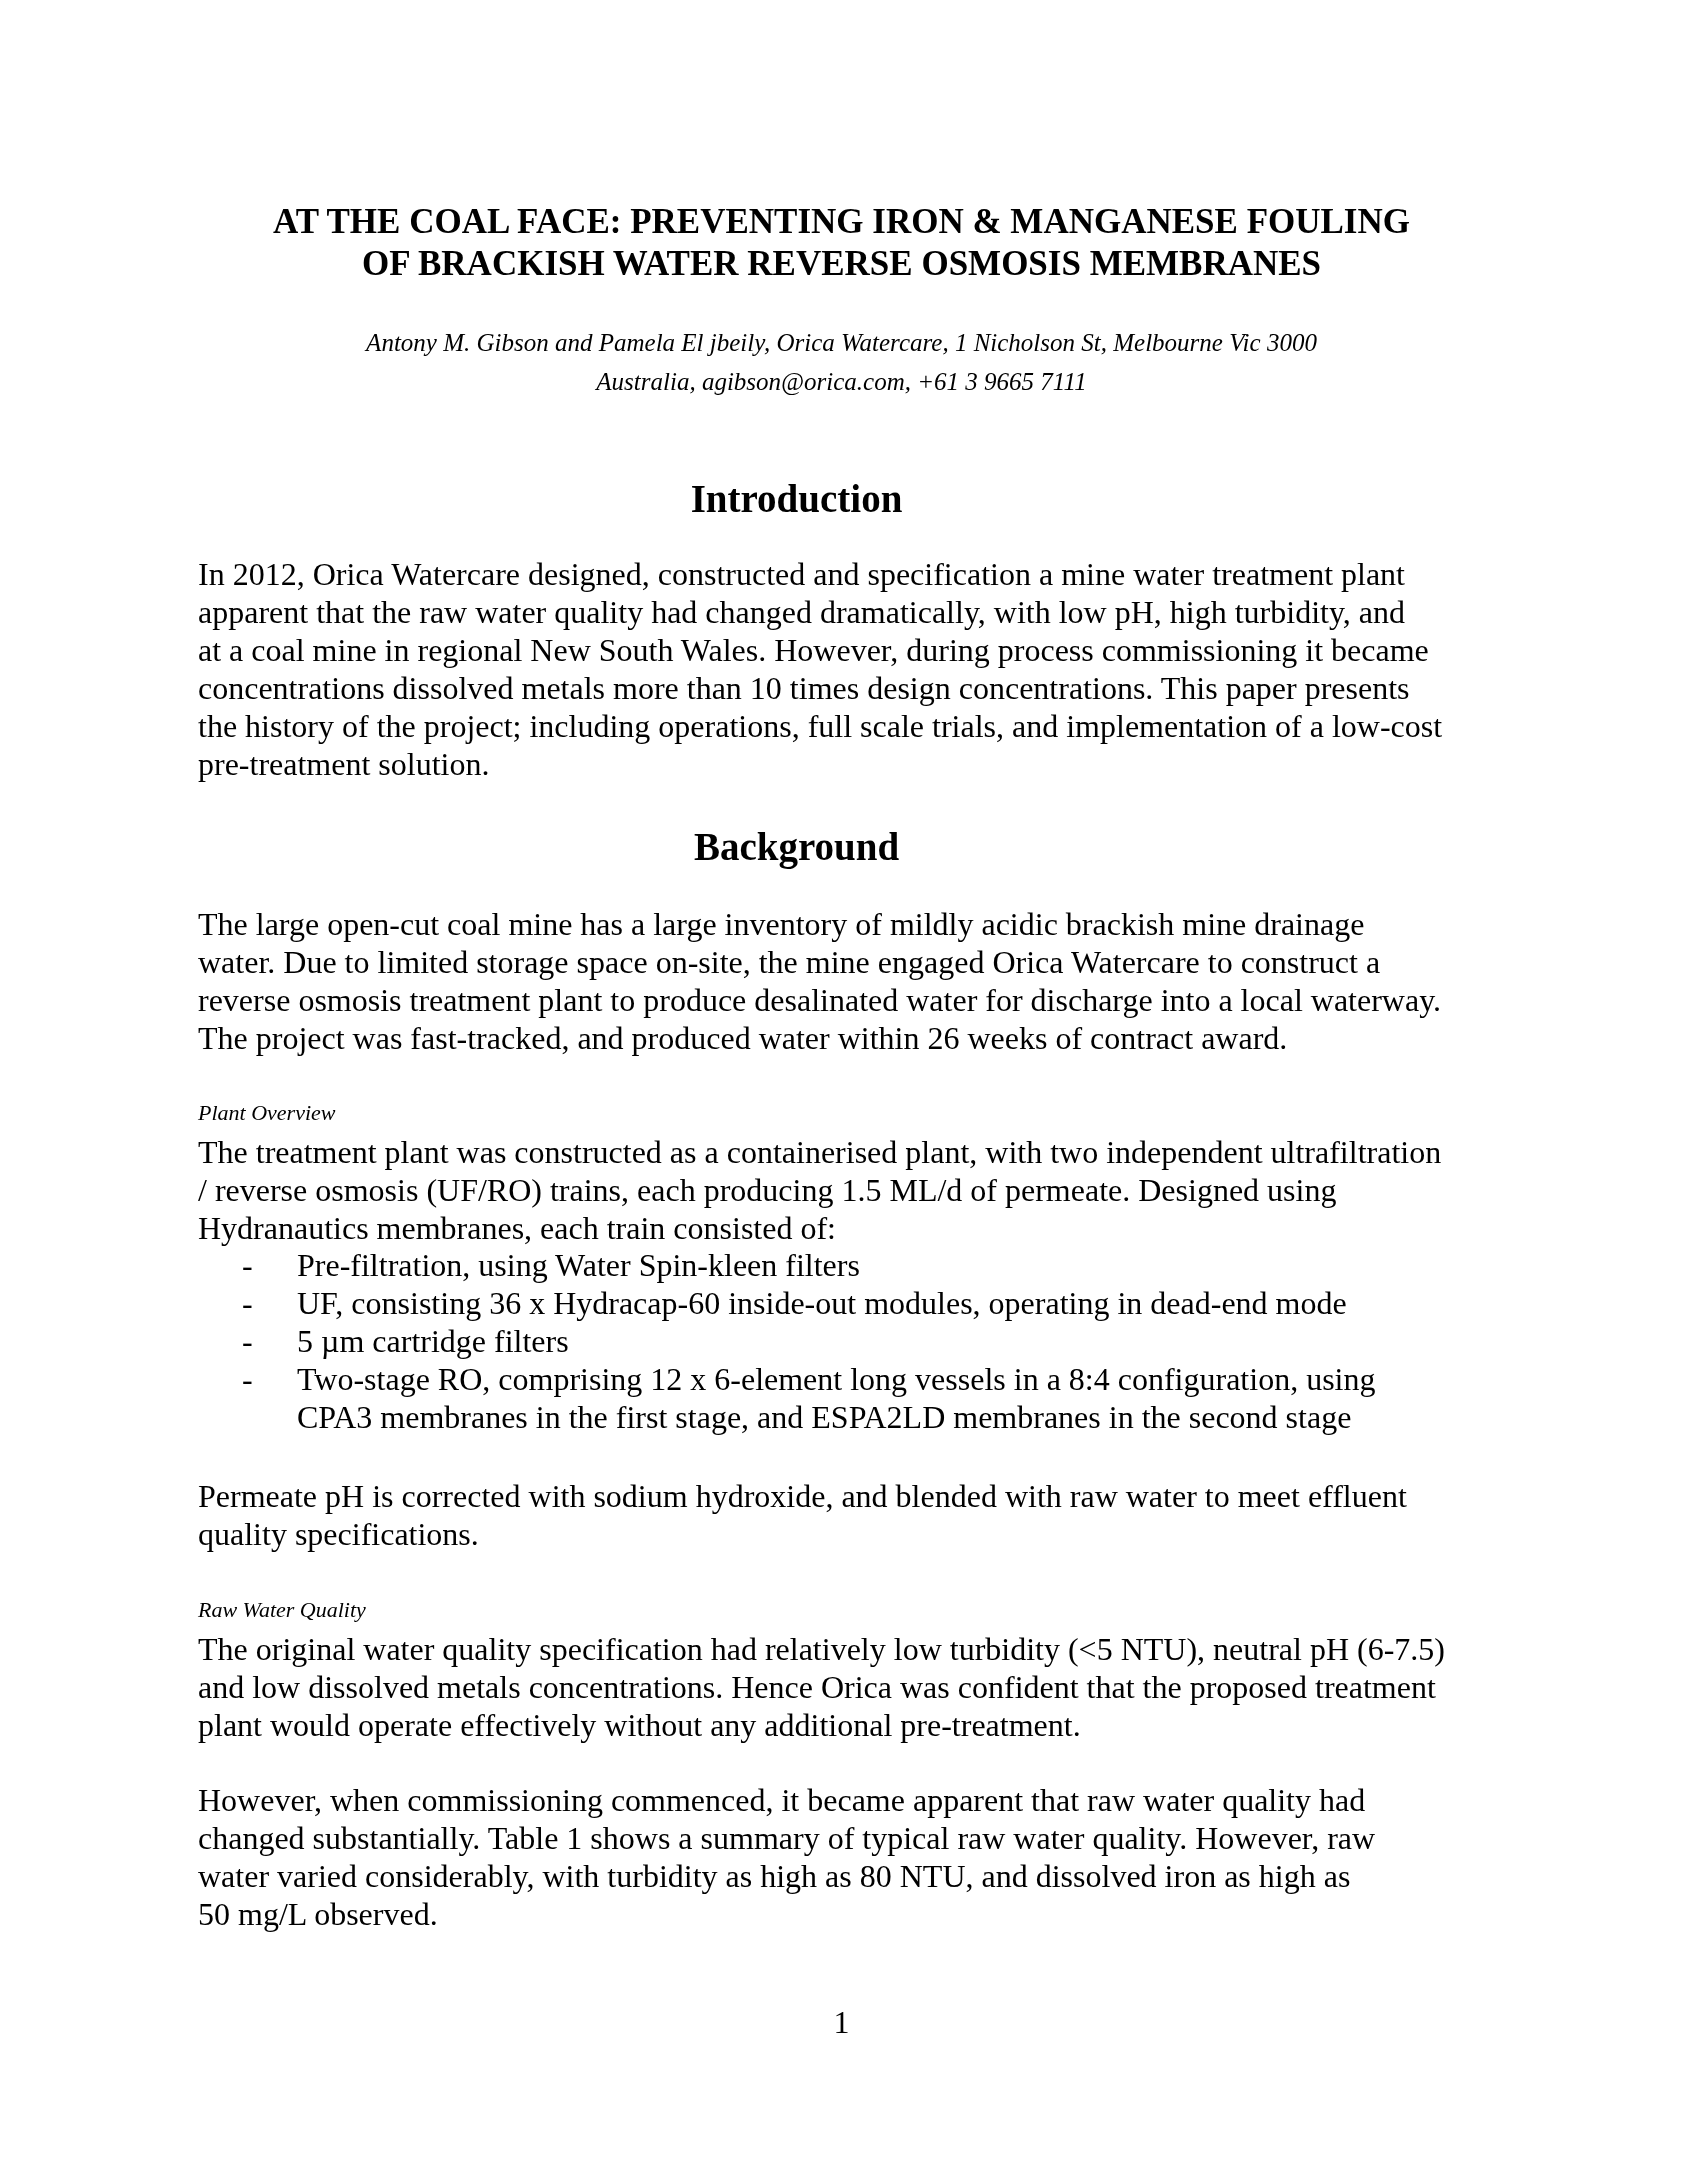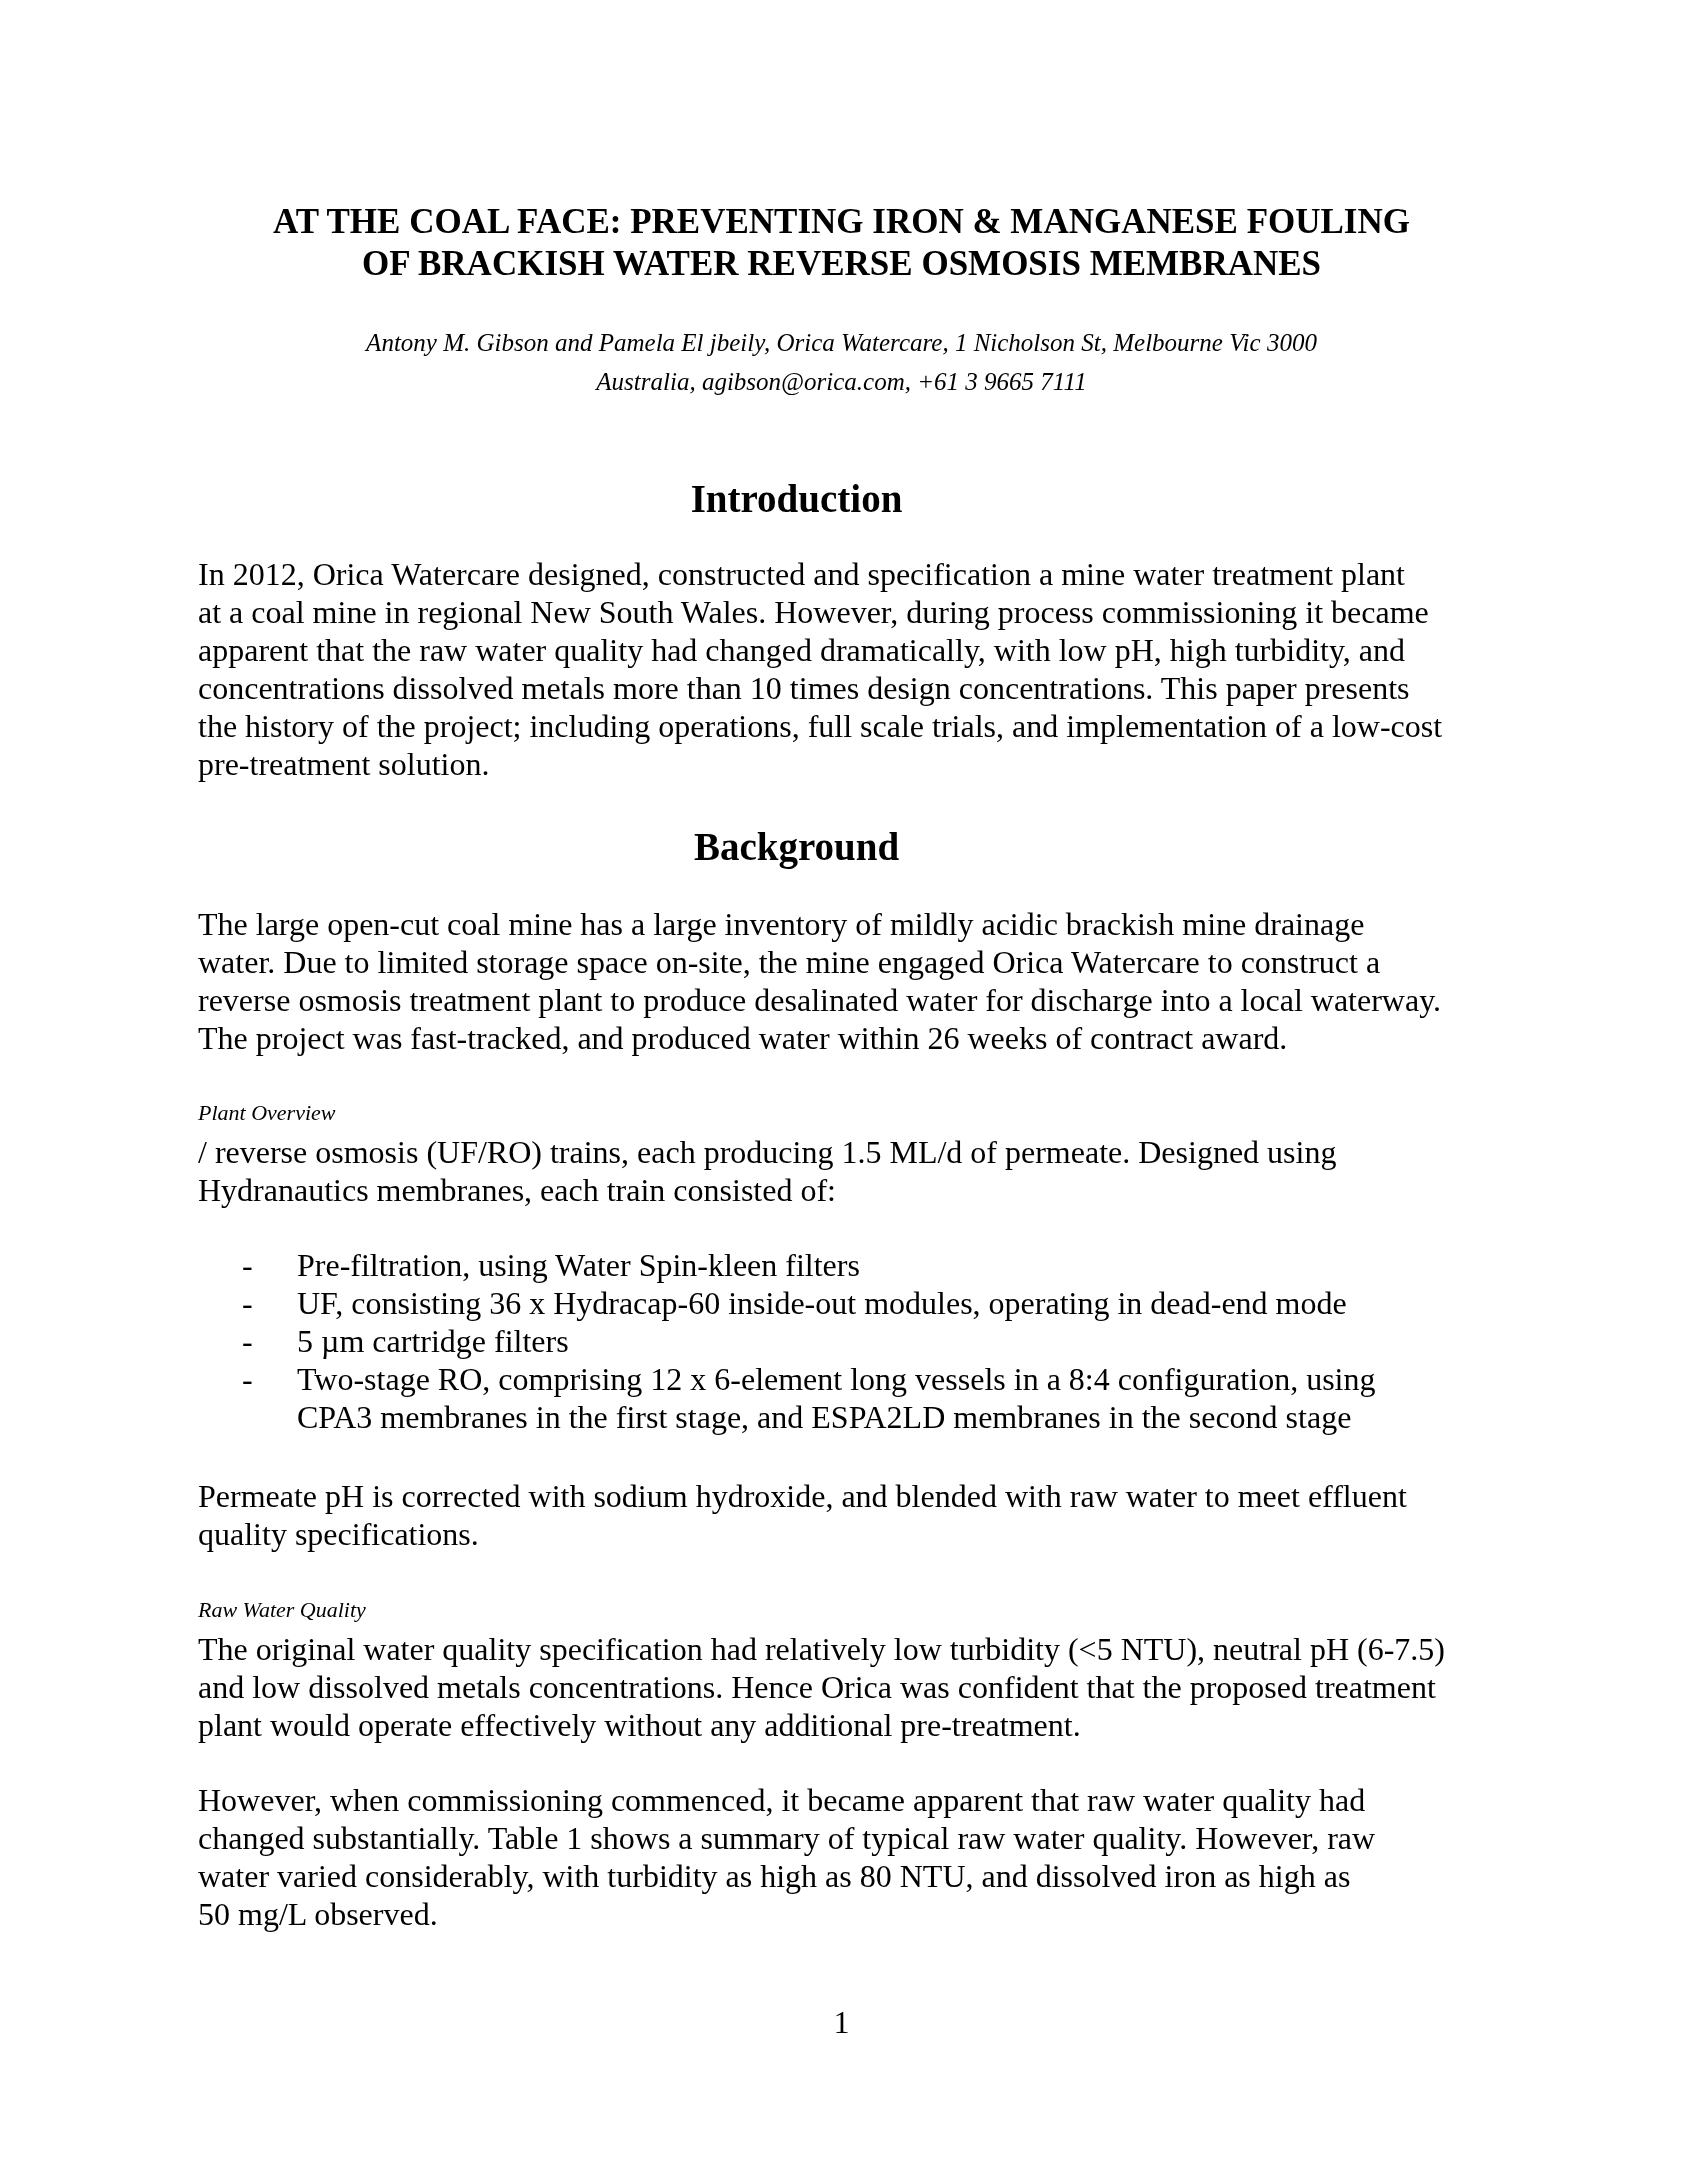--- a/index.html
+++ b/index.html
@@ -37,39 +37,40 @@
 
   <div class="authors">
     <span class="line">Antony M. Gibson and Pamela El jbeily, Orica Watercare, 1 Nicholson St, Melbourne Vic 3000</span>
     <span class="line">Australia, agibson@orica.com, +61 3 9665 7111</span>
   </div>
 
   <div class="h1" style="top:477px">Introduction</div>
 
   <div class="para" style="top:555px">
     <span class="line">In 2012, Orica Watercare designed, constructed and specification a mine water treatment plant</span>
+    <span class="line">apparent that the raw water quality had changed dramatically, with low pH, high turbidity, and</span>
     <span class="line">at a coal mine in regional New South Wales.  However, during process commissioning it became</span>
-    <span class="line">apparent that the raw water quality had changed dramatically, with low pH, high turbidity, and</span>
     <span class="line">concentrations dissolved metals more than 10 times design concentrations. This paper presents</span>
     <span class="line">the history of the project; including operations, full scale trials, and implementation of a low-cost</span>
     <span class="line">pre-treatment solution.</span>
   </div>
 
   <div class="h1" style="top:825px">Background</div>
 
   <div class="para" style="top:905px">
     <span class="line">The large open-cut coal mine has a large inventory of mildly acidic brackish mine drainage</span>
     <span class="line">water.  Due to limited storage space on-site, the mine engaged Orica Watercare to construct a</span>
     <span class="line">reverse osmosis treatment plant to produce desalinated water for discharge into a local waterway.</span>
     <span class="line">The project was fast-tracked, and produced water within 26 weeks of contract award.</span>
   </div>
 
   <div class="subh" style="top:1094px">Plant Overview</div>
 
   <div class="para" style="top:1133px">
+    <span class="line">The treatment plant was constructed as a containerised plant, with two independent ultrafiltration</span>
     <span class="line">/ reverse osmosis (UF/RO) trains, each producing 1.5 ML/d of permeate.  Designed using</span>
     <span class="line">Hydranautics membranes, each train consisted of:</span>
   </div>
 
   <div class="bullets" style="top:1246px">
     <span class="bullet">
       <span class="dash">-</span>
       <span class="cont">Pre-filtration, using Water Spin-kleen filters</span>
     </span>
     <span class="bullet">

